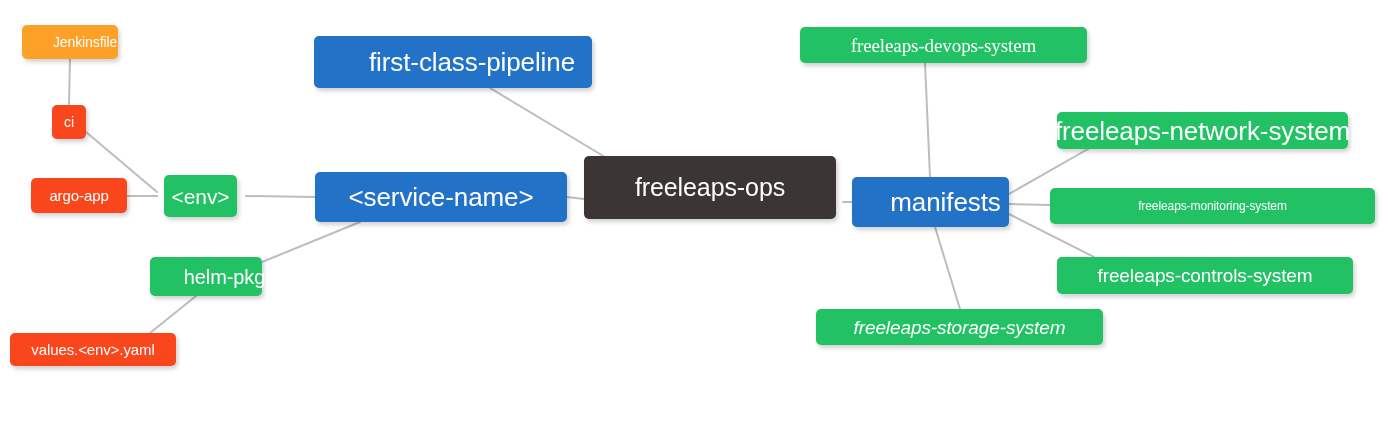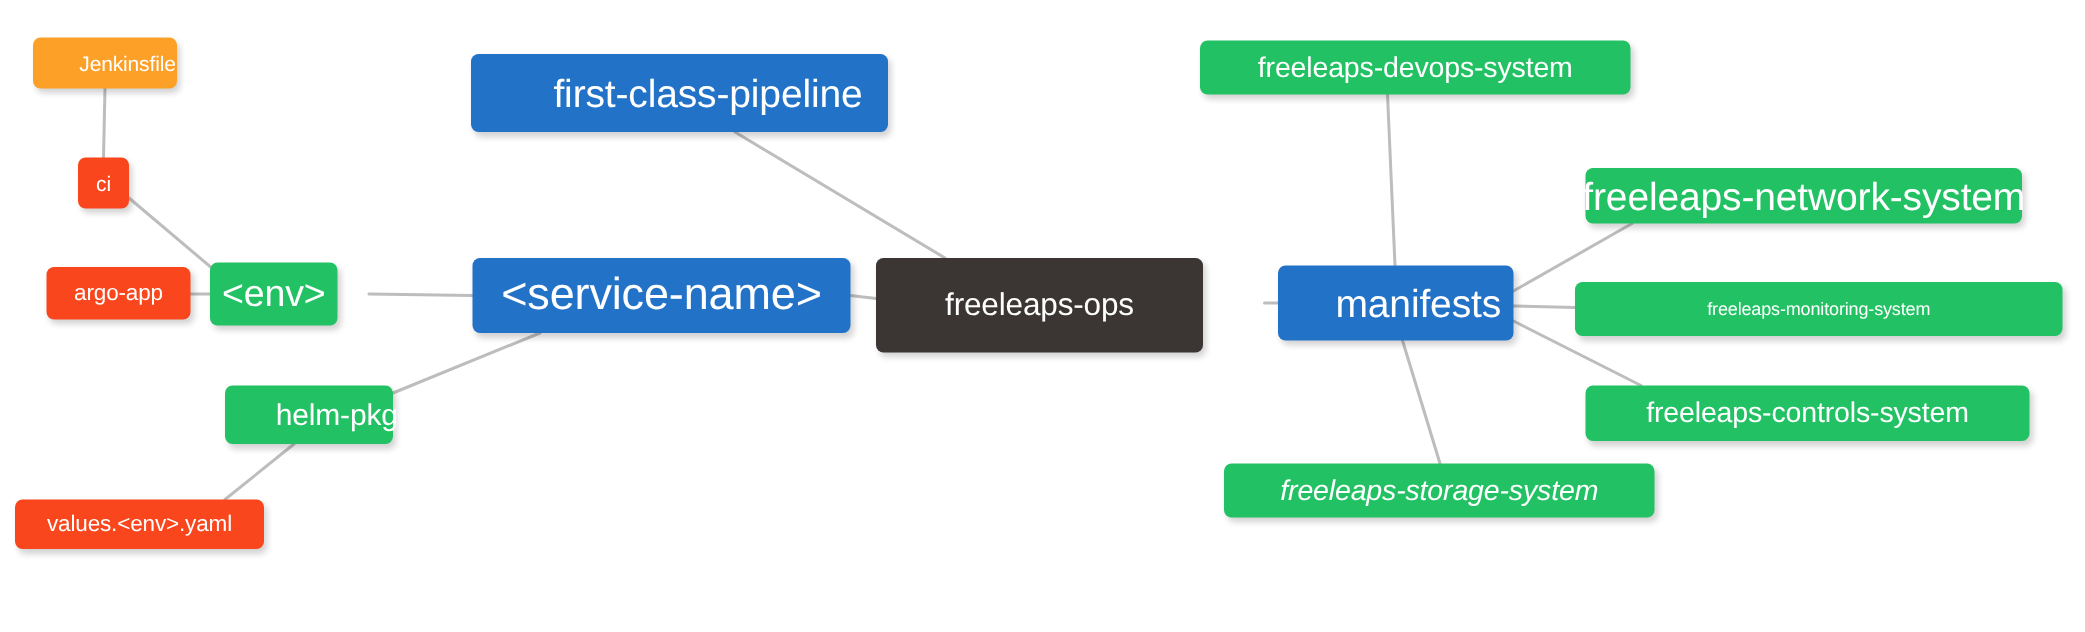--- a/index.html
+++ b/index.html
@@ -65,26 +65,26 @@
       <line x1="930" y1="177" x2="925" y2="63" stroke="#bdbdbd" stroke-width="2" stroke-linecap="round"></line>
       <line x1="1009" y1="194" x2="1088" y2="149" stroke="#bdbdbd" stroke-width="2" stroke-linecap="round"></line>
       <line x1="1009" y1="204" x2="1050" y2="205" stroke="#bdbdbd" stroke-width="2" stroke-linecap="round"></line>
       <line x1="1009" y1="214" x2="1094" y2="257" stroke="#bdbdbd" stroke-width="2" stroke-linecap="round"></line>
       <line x1="935" y1="227" x2="960" y2="309" stroke="#bdbdbd" stroke-width="2" stroke-linecap="round"></line>
     </svg>
   <div id="node-layer">
       <div class="node orange" style="left: 22px; top: 25px; width: 96px; height: 34px; font-size: 14px; padding-left: 40px;">Jenkinsfile</div>
       <div class="node red" style="left: 52px; top: 105px; width: 34px; height: 34px; font-size: 14px;">ci</div>
       <div class="node red" style="left: 31px; top: 178px; width: 96px; height: 35px; font-size: 15px;">argo-app</div>
-      <div class="node green" style="left: 140px; top: 175px; width: 85px; height: 42px; font-size: 25px;">&lt;env&gt;</div>
+      <div class="node green" style="left: 164px; top: 175px; width: 73px; height: 42px; font-size: 21px;">&lt;env&gt;</div>
       <div class="node green" style="left: 150px; top: 257px; width: 112px; height: 39px; font-size: 20px; padding-left: 47px;">helm-pkg</div>
       <div class="node red" style="left: 10px; top: 333px; width: 166px; height: 33px; font-size: 15px;">values.&lt;env&gt;.yaml</div>
       <div class="node blue" style="left: 314px; top: 36px; width: 278px; height: 52px; font-size: 26px; padding-left: 48px;">first-class-pipeline</div>
-      <div class="node blue" style="left: 315px; top: 172px; width: 252px; height: 50px; font-size: 30px;">&lt;service-name&gt;</div>
-      <div class="node root" style="left: 584px; top: 172px; width: 218px; height: 63px; font-size: 21px;">freeleaps-ops</div>
+      <div class="node blue" style="left: 315px; top: 172px; width: 252px; height: 50px; font-size: 26px;">&lt;service-name&gt;</div>
+      <div class="node root" style="left: 584px; top: 156px; width: 252px; height: 63px; font-size: 25px;">freeleaps-ops</div>
       <div class="node blue" style="left: 852px; top: 177px; width: 157px; height: 50px; font-size: 26px; padding-left: 40px;">manifests</div>
-      <div class="node green" style="left: 800px; top: 27px; width: 287px; height: 36px; font-size: 19px;">freeleaps-devops-system</div>
+      <div class="node green" style="left: 800px; top: 27px; width: 287px; height: 36px; font-size: 19px; font-family: Liberation Serif, serif;">freeleaps-devops-system</div>
       <div class="node green" style="left: 1057px; top: 112px; width: 291px; height: 37px; font-size: 26px;">freeleaps-network-system</div>
       <div class="node green" style="left: 1050px; top: 188px; width: 325px; height: 36px; font-size: 12px;">freeleaps-monitoring-system</div>
       <div class="node green" style="left: 1057px; top: 257px; width: 296px; height: 37px; font-size: 19px;">freeleaps-controls-system</div>
       <div class="node green" style="left: 816px; top: 309px; width: 287px; height: 36px; font-size: 19px; font-style: italic;">freeleaps-storage-system</div>
     </div>
 </div>
 
 </body></html>

